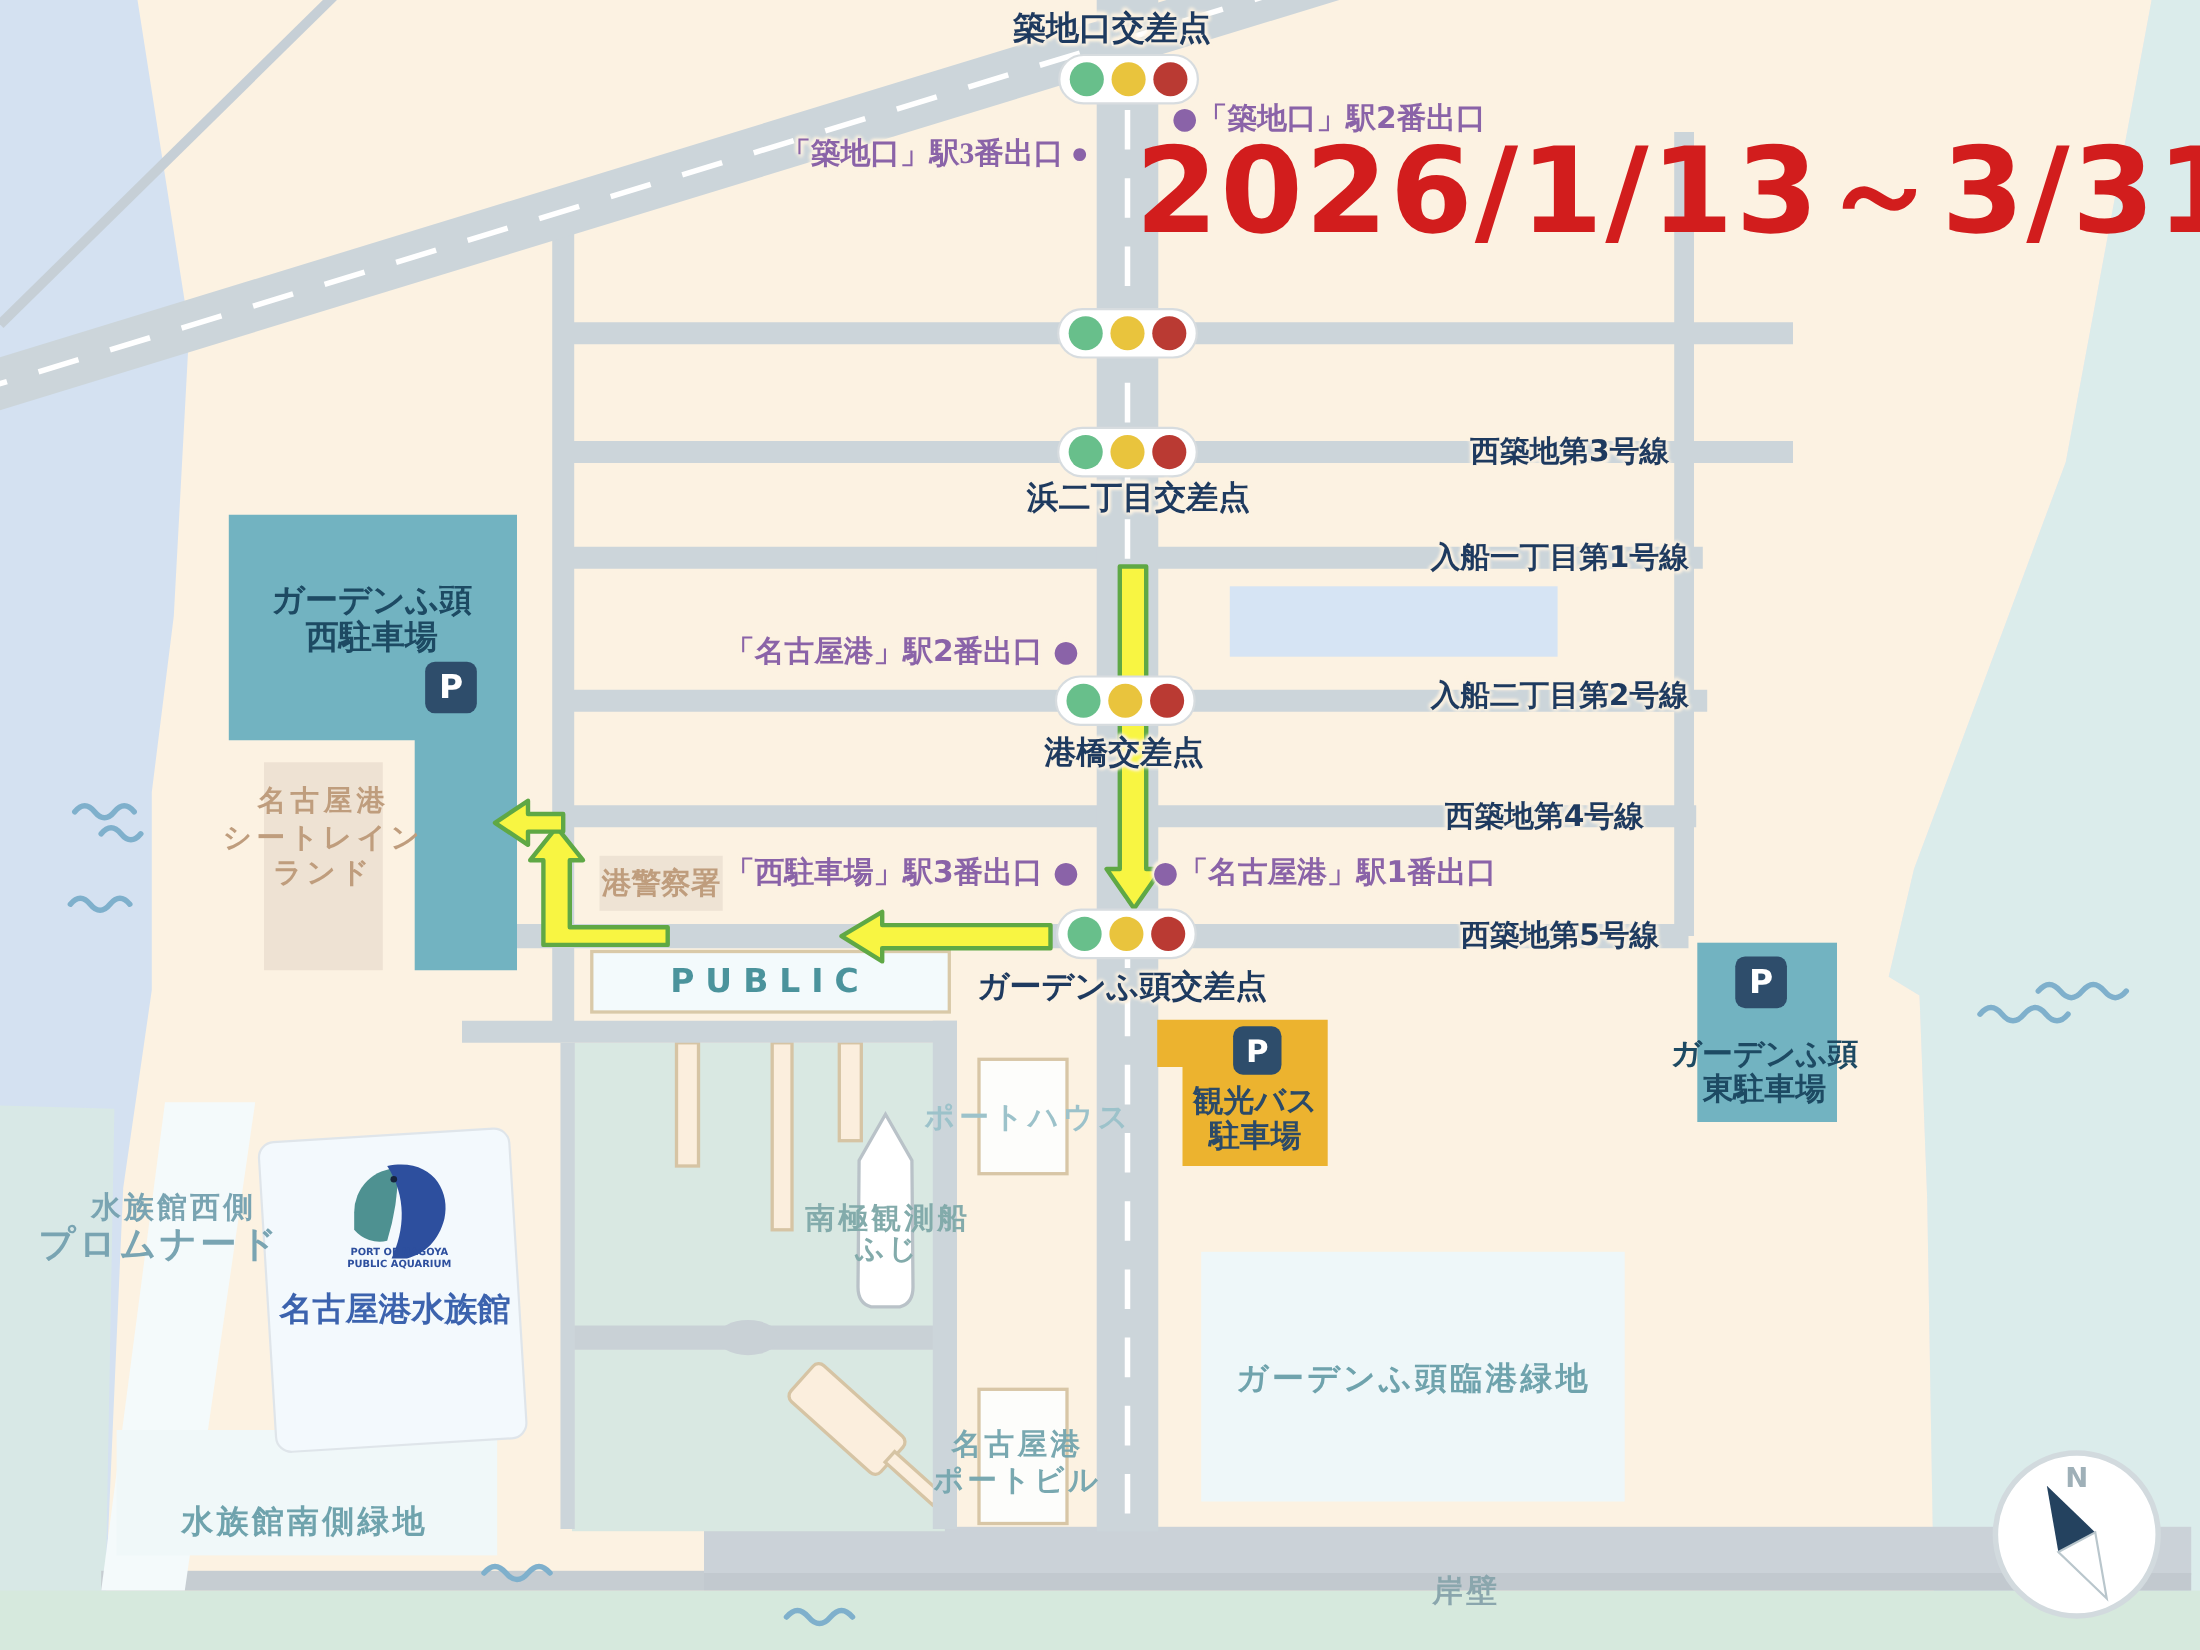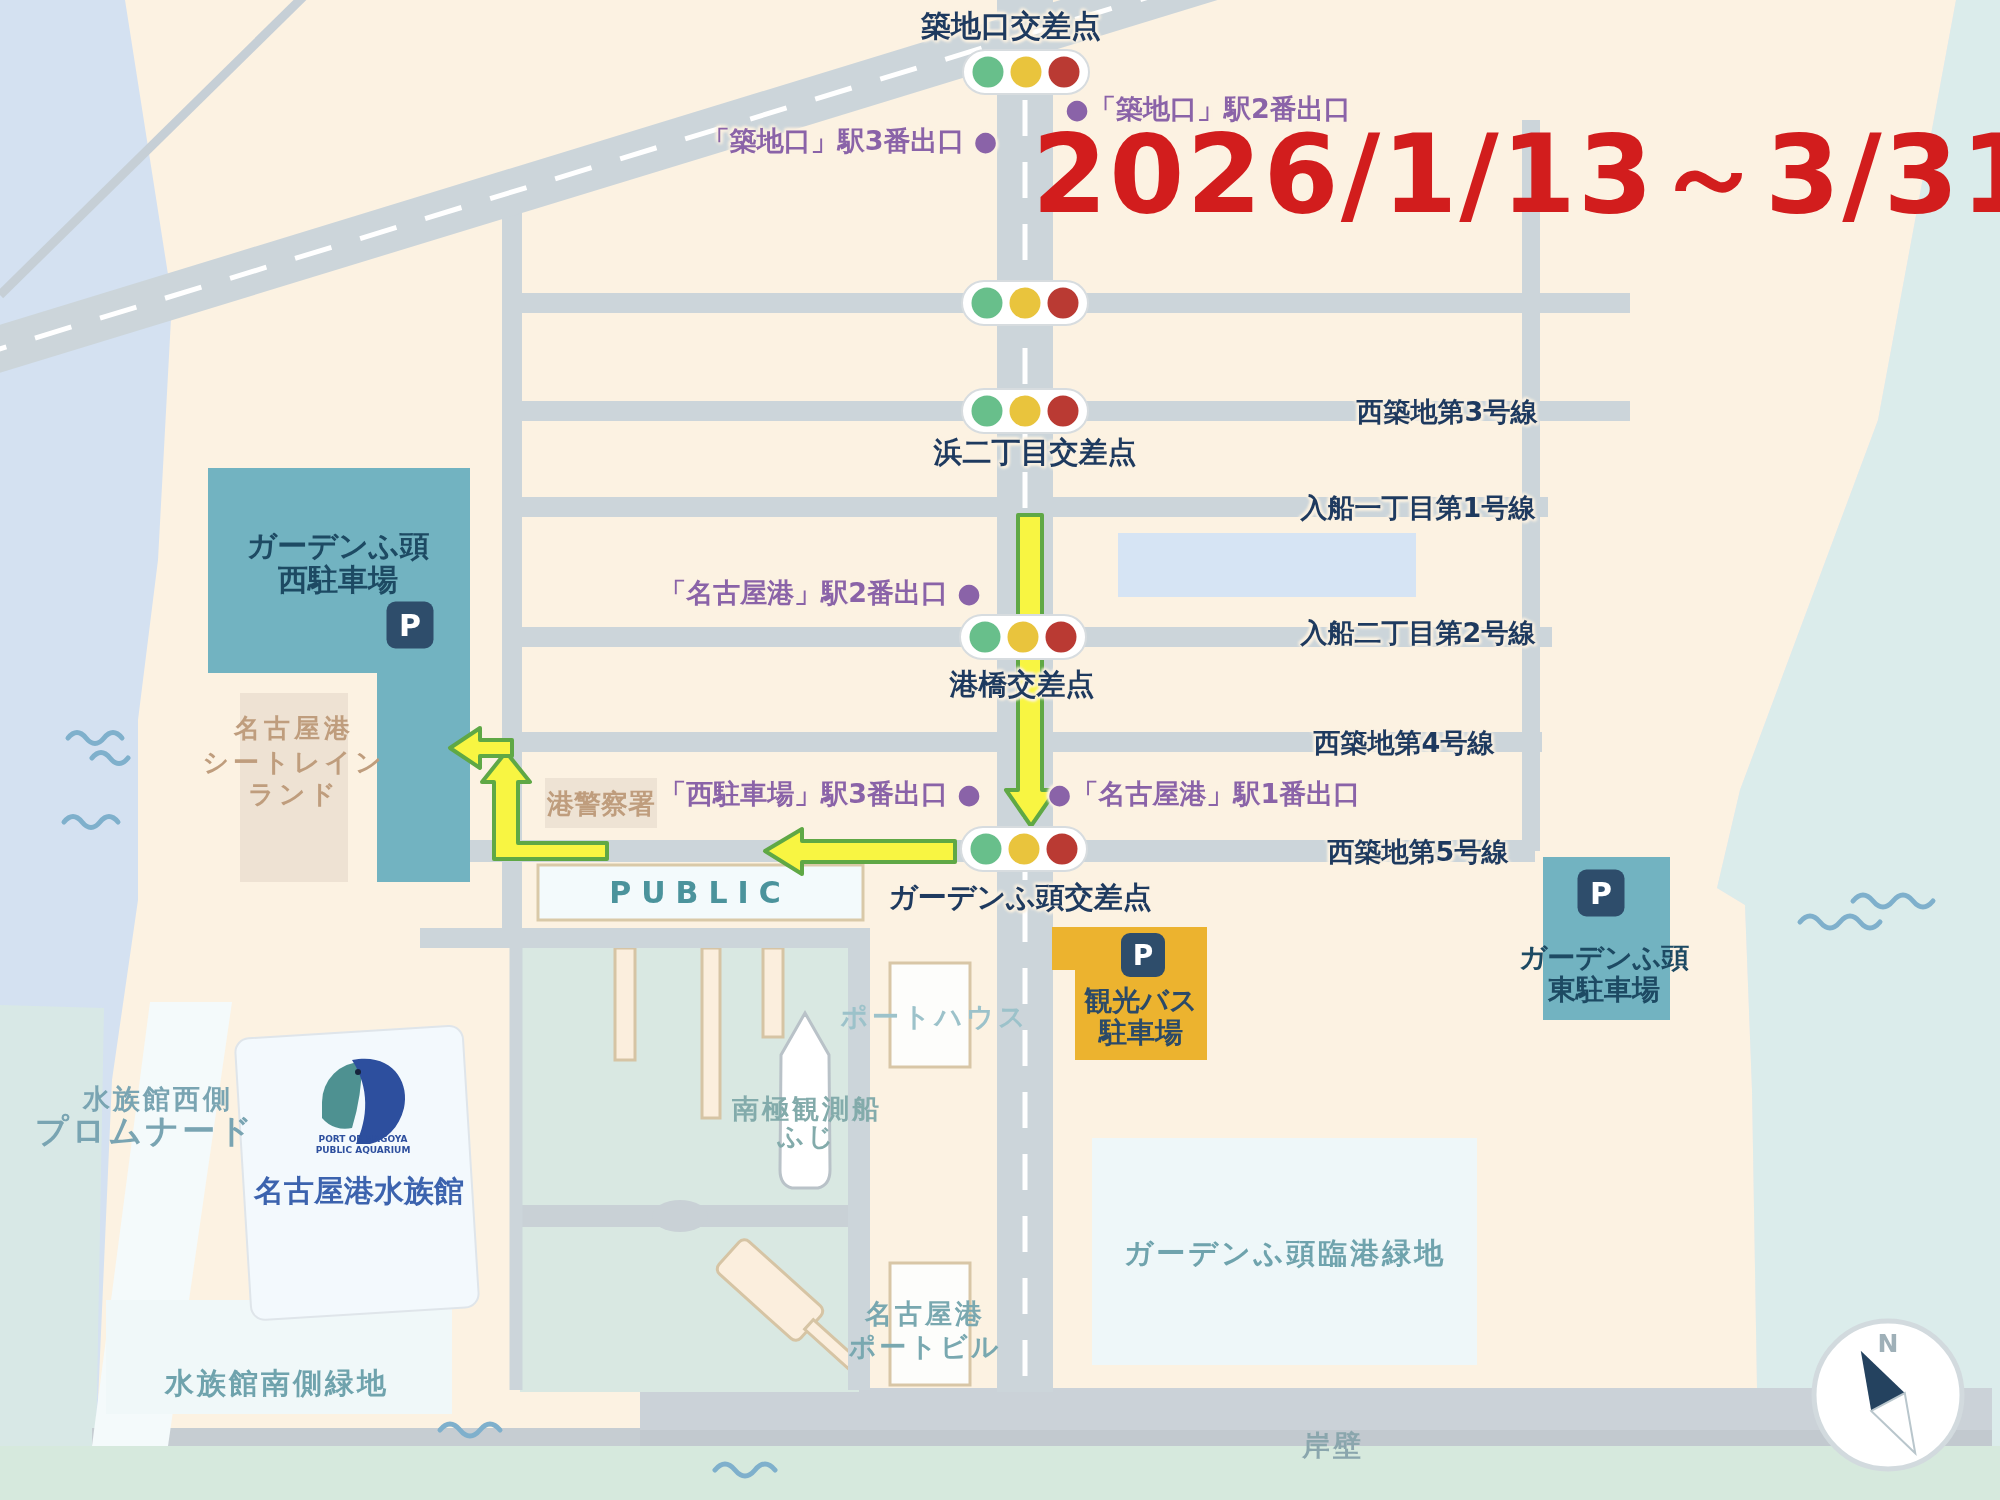--- a/index.html
+++ b/index.html
@@ -170,27 +170,27 @@
     </g>
   </svg>
 
   <div class="lbl date" style="left:1535px;top:175px;">2026/1/13～3/31</div>
 
   <div class="lbl navy halo" style="left:1011px;top:26px;font-size:30px;">築地口交差点</div>
   <div class="lbl navy halo" style="left:1035px;top:452px;">浜二丁目交差点</div>
   <div class="lbl navy halo" style="left:1022px;top:684px;">港橋交差点</div>
   <div class="lbl navy halo" style="left:1020px;top:897px;">ガーデンふ頭交差点</div>
 
-  <div class="lbl roadlbl halo" style="left:1427px;top:411px;margin-left:20px;">西築地第3号線</div>
+  <div class="lbl roadlbl halo" style="left:1427px;top:411px;">西築地第3号線</div>
   <div class="lbl roadlbl halo" style="left:1418px;top:507px;">入船一丁目第1号線</div>
   <div class="lbl roadlbl halo" style="left:1418px;top:632px;">入船二丁目第2号線</div>
   <div class="lbl roadlbl halo" style="left:1404px;top:742px;">西築地第4号線</div>
   <div class="lbl roadlbl halo" style="left:1418px;top:851px;">西築地第5号線</div>
 
-  <div class="lbl purple halo" style="left:850px;top:140px;">「築地口」駅3番出口 ●</div>
+  <div class="lbl purple halo" style="left:850px;top:140px;font-family:Liberation Serif, serif;">「築地口」駅3番出口 ●</div>
   <div class="lbl purple halo" style="left:1208px;top:108px;">●「築地口」駅2番出口</div>
   <div class="lbl purple halo" style="left:820px;top:592px;">「名古屋港」駅2番出口 ●</div>
   <div class="lbl purple halo" style="left:820px;top:793px;">「西駐車場」駅3番出口 ●</div>
   <div class="lbl purple halo" style="left:1204px;top:793px;">●「名古屋港」駅1番出口</div>
 
   <div class="lbl pk" style="left:338px;top:546px;font-size:30px;">ガーデンふ頭</div>
   <div class="lbl pk" style="left:338px;top:580px;font-size:30px;">西駐車場</div>
   <div class="lbl pk" style="left:1604px;top:958px;font-size:28px;">ガーデンふ頭</div>
   <div class="lbl pk" style="left:1604px;top:990px;font-size:28px;">東駐車場</div>
   <div class="lbl" style="left:1141px;top:1001px;font-size:28px;color:#2b4a68;">観光バス</div>

